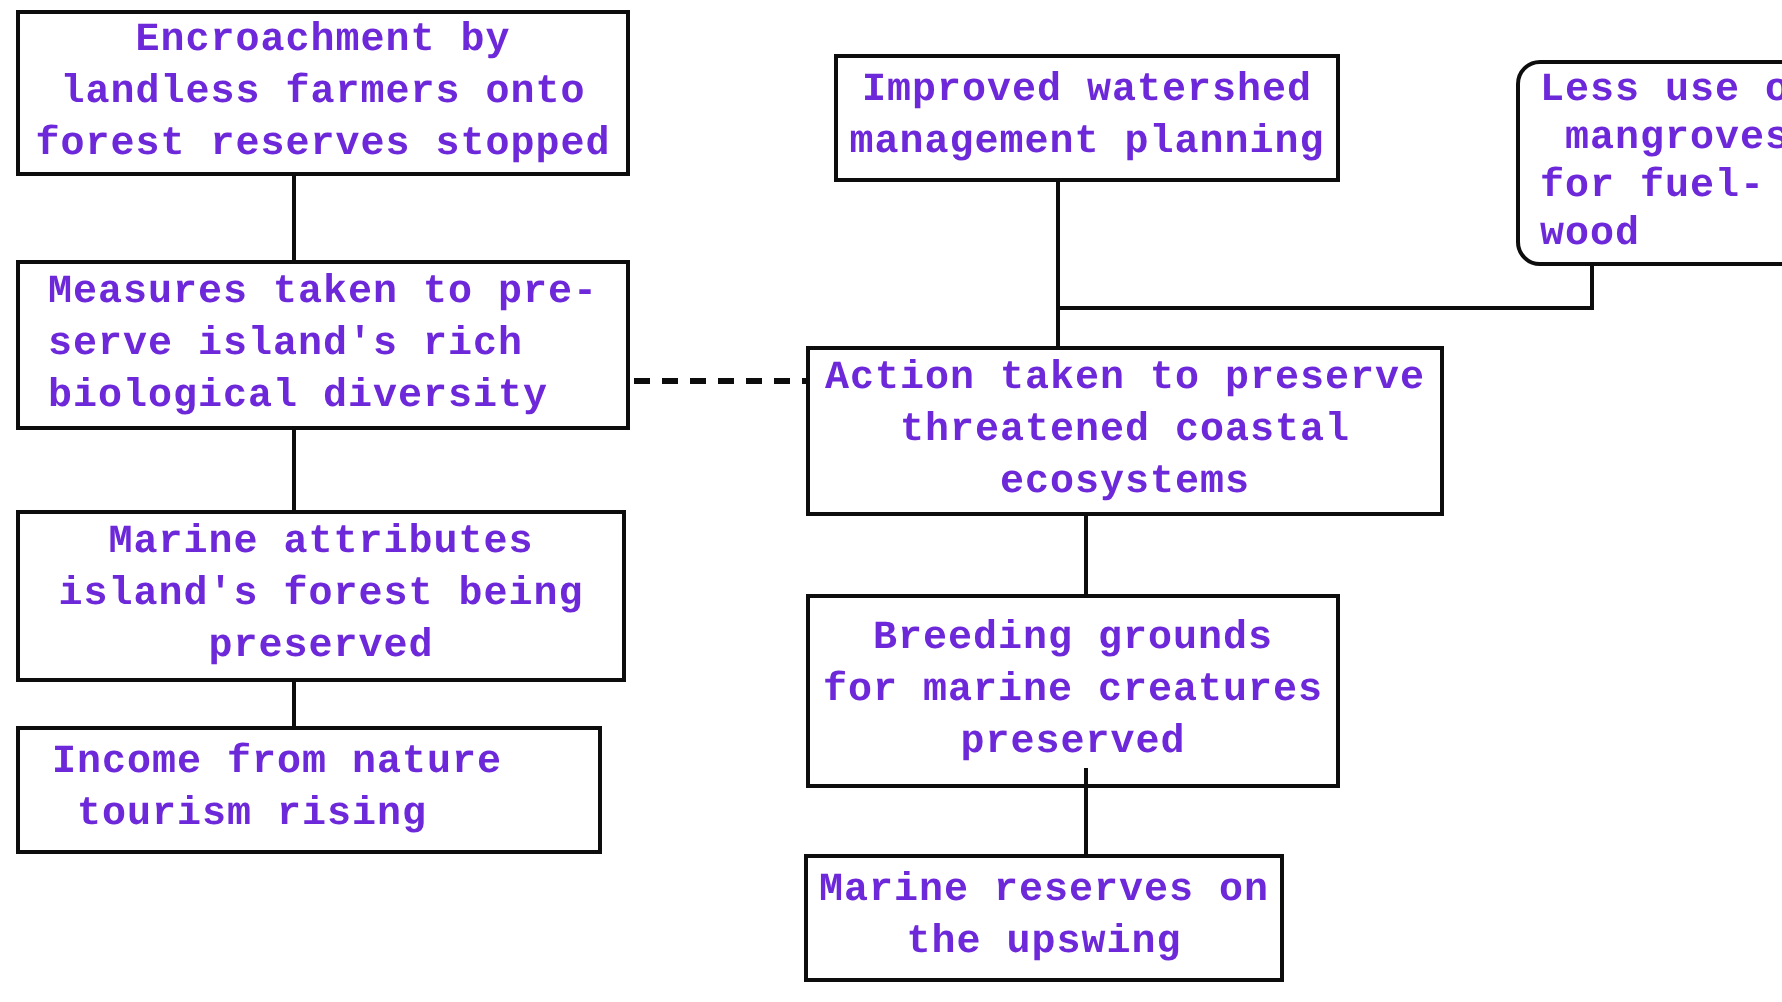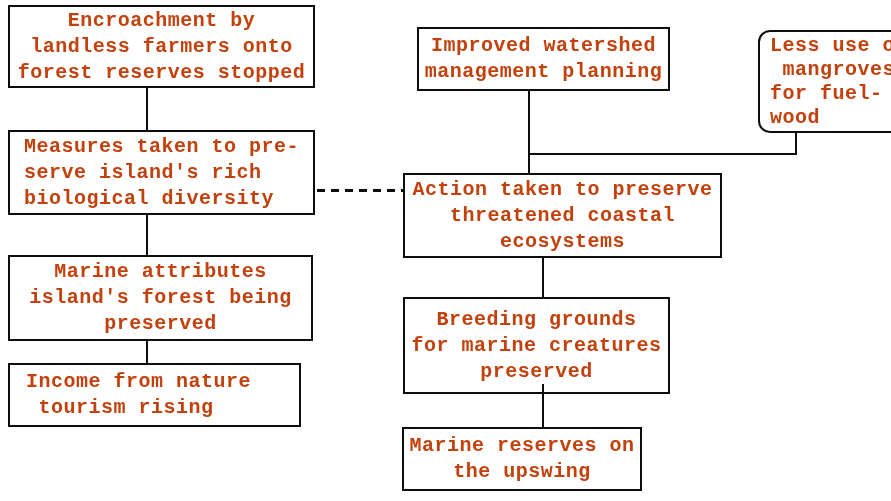--- a/index.html
+++ b/index.html
@@ -7,21 +7,21 @@
     padding: 0;
     background: #ffffff;
   }
   .canvas {
     position: relative;
     width: 891px;
     height: 501px;
     background: #ffffff;
     font-family: "Liberation Mono", "DejaVu Sans Mono", monospace;
     font-weight: 700;
-    color: #c2410c;
+    color: #6d28d9;
     overflow: hidden;
   }
   .box {
     position: absolute;
     box-sizing: border-box;
     border: 2px solid #0d0d0d;
     background: #ffffff;
     display: flex;
     flex-direction: column;
     justify-content: center;

